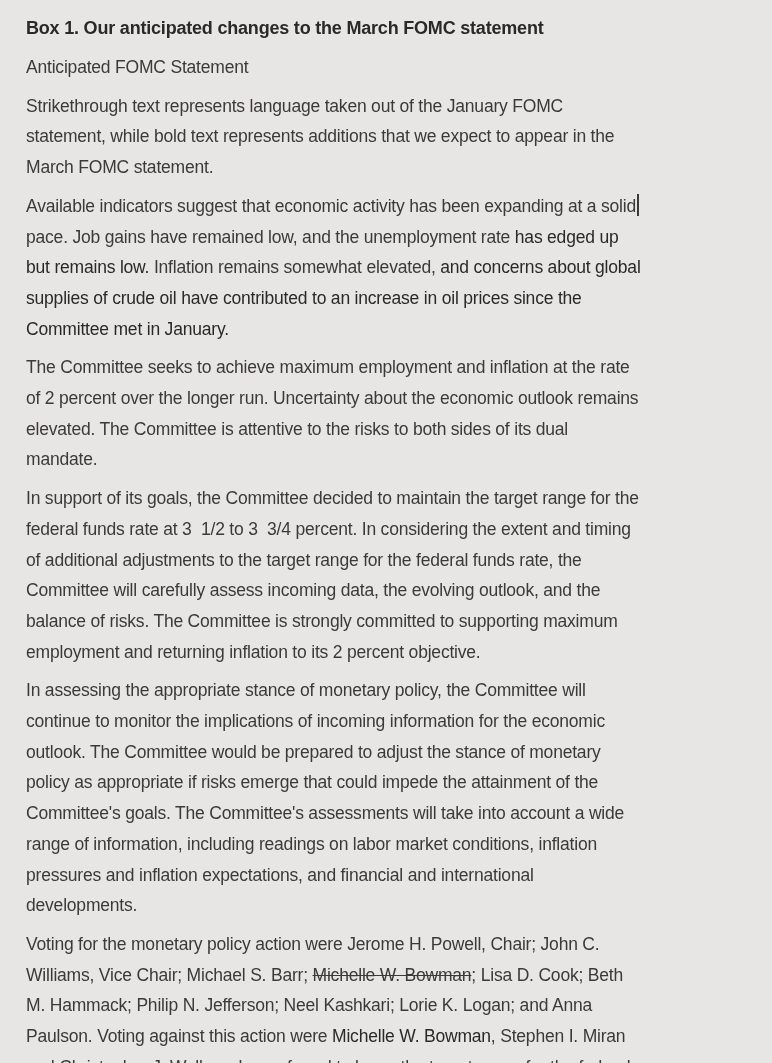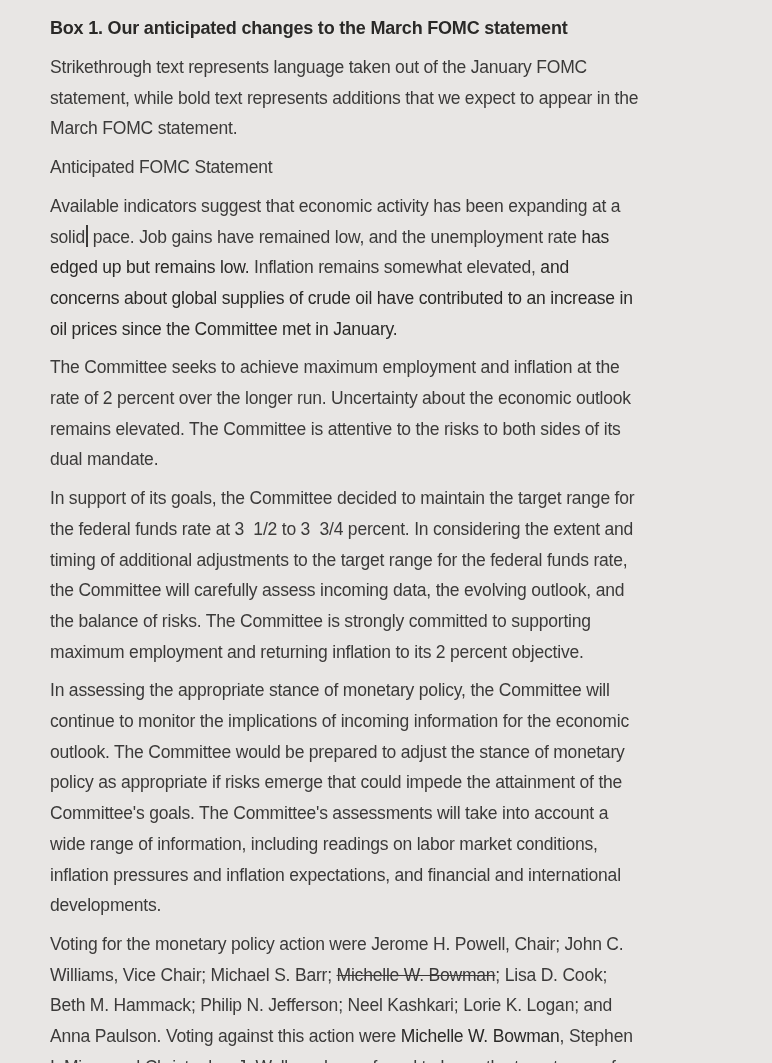--- a/index.html
+++ b/index.html
@@ -6,21 +6,21 @@
     --bg: #e8e6e4;
     --text: #3b3a39;
     --bold: #2a2927;
   }
   * { margin: 0; padding: 0; box-sizing: border-box; }
   html, body { background: var(--bg); }
   .page {
     width: 673px;
     height: 1063px;
     background: var(--bg);
-    padding: 13px 32px 20px 50px;
+    padding: 13px 32px 20px 26px;
     font-family: "Liberation Sans", "DejaVu Sans", sans-serif;
     color: var(--text);
     overflow: hidden;
   }
   .box-title {
     font-size: 18px;
     font-weight: bold;
     color: var(--bold);
     line-height: 30px;
     margin-bottom: 9px;
@@ -45,21 +45,21 @@
     margin-left: 1px;
   }
 </style>
 </head>
 <body>
 
 <div class="page">
   <h2 class="box-title">Box 1. Our anticipated changes to the March FOMC statement</h2>
 
   <div>
+    <p class="para"><span class="seg-normal">Anticipated FOMC Statement</span></p>
     <p class="para"><span class="seg-normal">Strikethrough text represents language taken out of the January FOMC statement, while bold text represents additions that we expect to appear in the March FOMC statement.</span></p>
-    <p class="para"><span class="seg-normal">Anticipated FOMC Statement</span></p>
     <p class="para"><span class="seg-normal">Available indicators suggest that economic activity has been expanding at a solid</span><span class="seg-caret"></span><span class="seg-normal"> pace. Job gains have remained low, and the unemployment rate </span><span class="seg-bold">has edged up but remains low.</span><span class="seg-normal"> Inflation remains somewhat elevated, </span><span class="seg-bold">and concerns about global supplies of crude oil have contributed to an increase in oil prices since the Committee met in January.</span></p>
     <p class="para"><span class="seg-normal">The Committee seeks to achieve maximum employment and inflation at the rate of 2 percent over the longer run. Uncertainty about the economic outlook remains elevated. The Committee is attentive to the risks to both sides of its dual mandate.</span></p>
     <p class="para"><span class="seg-normal">In support of its goals, the Committee decided to maintain the target range for the federal funds rate at 3&nbsp;&nbsp;1/2 to 3&nbsp;&nbsp;3/4 percent. In considering the extent and timing of additional adjustments to the target range for the federal funds rate, the Committee will carefully assess incoming data, the evolving outlook, and the balance of risks. The Committee is strongly committed to supporting maximum employment and returning inflation to its 2 percent objective.</span></p>
     <p class="para"><span class="seg-normal">In assessing the appropriate stance of monetary policy, the Committee will continue to monitor the implications of incoming information for the economic outlook. The Committee would be prepared to adjust the stance of monetary policy as appropriate if risks emerge that could impede the attainment of the Committee's goals. The Committee's assessments will take into account a wide range of information, including readings on labor market conditions, inflation pressures and inflation expectations, and financial and international developments.</span></p>
     <p class="para"><span class="seg-normal">Voting for the monetary policy action were Jerome H. Powell, Chair; John C. Williams, Vice Chair; Michael S. Barr; </span><span class="seg-strike">Michelle W. Bowman</span><span class="seg-normal">; Lisa D. Cook; Beth M. Hammack; Philip N. Jefferson; Neel Kashkari; Lorie K. Logan; and Anna Paulson. Voting against this action were </span><span class="seg-bold">Michelle W. Bowman</span><span class="seg-normal">, Stephen I. Miran and Christopher J. Waller, who preferred to lower the target range for the federal funds rate by 1/4 percentage point at this meeting.</span></p>
   </div>
 </div>
 
 </body></html>

